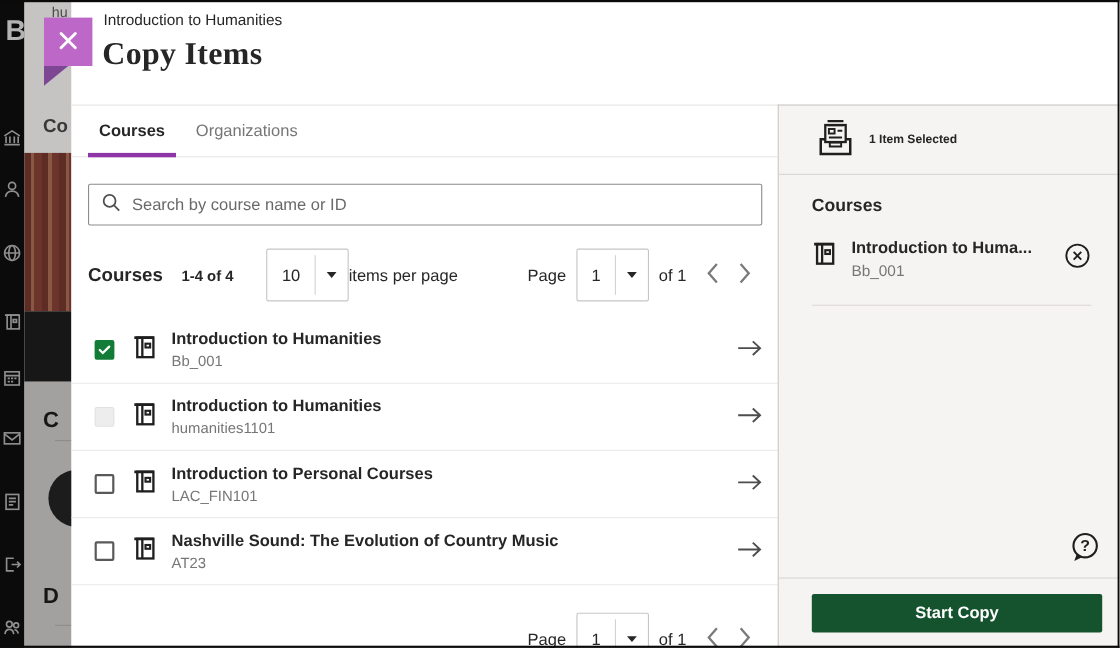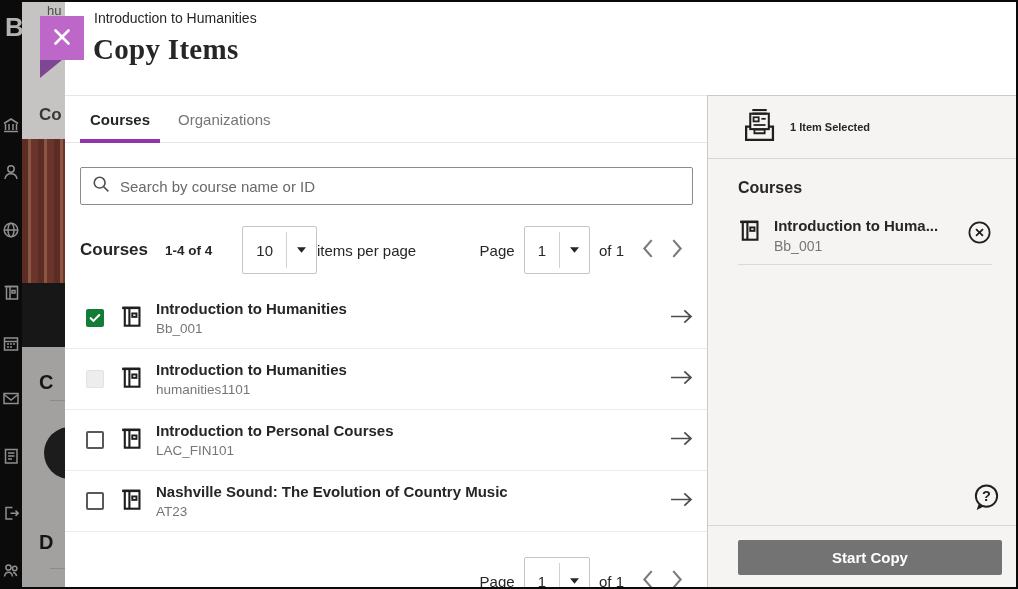--- a/index.html
+++ b/index.html
@@ -82,27 +82,27 @@
 
   .bottom-pag { display:flex; align-items:center; justify-content:flex-end; margin:25px 23px 0 0; }
 
   
   .side { position:absolute; left:707px; top:95px; width:311px; height:494px; background:#f6f4f2; z-index:6;
           border-left:1px solid #cbc9c7; border-top:1px solid #cbc9c7; display:flex; flex-direction:column; }
   .sel-head { height:63px; border-bottom:1px solid #d8d6d4; display:flex; align-items:center; padding-left:34px; gap:15px; flex:0 0 auto; }
   .sel-count { font-size:11px; font-weight:600; }
   .sel-body { flex:1; position:relative; padding:20px 26px 0 30px; }
   .sel-section-title { font-size:16px; font-weight:700; }
-  .sel-item { display:flex; align-items:flex-start; margin-top:20px; padding-bottom:10px; border-bottom:1px solid #dbd9d7; }
+  .sel-item { display:flex; align-items:flex-start; margin-top:20px; padding-bottom:23px; border-bottom:1px solid #dbd9d7; }
   .sel-item .bicon { flex:0 0 auto; margin-top:1px; }
   .sel-text { flex:1; min-width:0; margin-left:13px; }
   .remove-btn { background:none; border:none; padding:0; cursor:pointer; margin-top:3px; }
   .help-btn { position:absolute; right:17px; bottom:10px; background:none; border:none; padding:0; cursor:pointer; }
   .sel-footer { flex:0 0 auto; height:64px; border-top:1px solid #d8d6d4; display:flex; align-items:center; padding-left:30px; }
-  .start-copy { width:264px; height:35px; background:#737373; color:#fff; font-size:15px; font-weight:700;
+  .start-copy { width:264px; height:35px; background:#14532d; color:#fff; font-size:15px; font-weight:700;
                 font-family:"Liberation Sans",sans-serif; border:none; border-radius:2px; cursor:pointer; }
 </style>
 </head>
 <body>
 
 <div class="stage">
 
   <div class="base-nav">
     <div class="nav-logo">B</div>
     <span class="nav-ic" style="top:116px">

